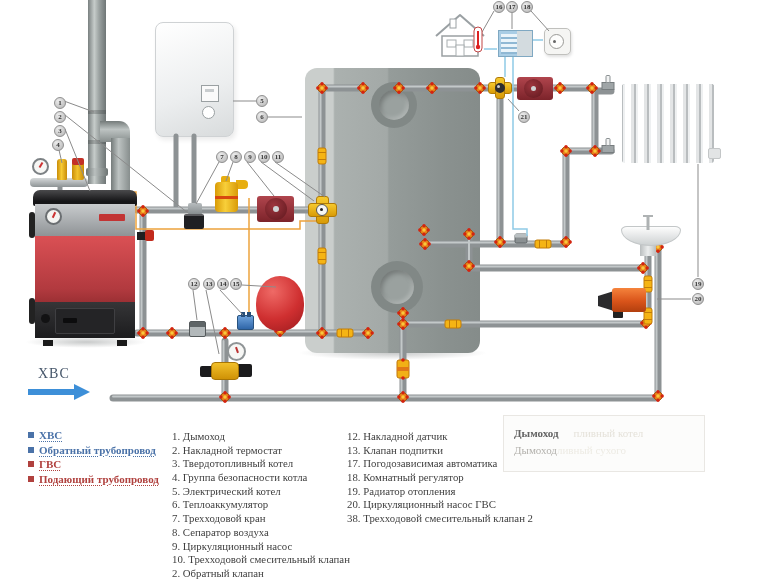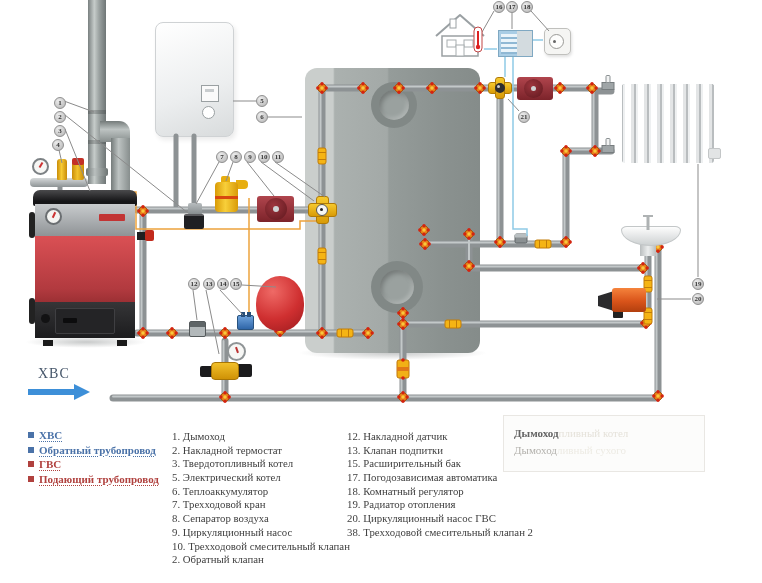--- a/index.html
+++ b/index.html
@@ -145,21 +145,21 @@
   .lg-row{height:14.6px;font-size:11px;font-weight:bold;white-space:nowrap;}
   .lg-sq{display:inline-block;width:6px;height:6px;margin-right:5px;vertical-align:1px;}
   .lg-blue{color:#4a72a8;}.lg-red{color:#b0413e;}
   .lg-row span.lbl{text-decoration:underline dotted 1px;text-underline-offset:2px;}
   .clist{z-index:20;}
   .li{height:13.7px;font-size:10.8px;color:#3f3f3f;white-space:nowrap;}
 
   .tooltip{left:503px;top:415px;width:202px;height:57px;background:#fcfcfb;border:1px solid #e9e7e3;
      box-sizing:border-box;padding:11px 10px 0 10px;z-index:30;}
   .tt1{font-size:11px;font-weight:bold;color:#636363;}
-  .tt1 .ghost{font-weight:normal;color:#e5e2da;}
+  .tt1 .ghost{font-weight:normal;color:#e5e2da;margin-left:15px;}
   .tt2{font-size:11px;color:#b3b1ac;margin-top:5px;}
   .tt2 .ghost{color:#edebe4;}
 </style>
 </head>
 <body>
 
 <div id="stage">
 
   <div class="abs shadow" style="left:25px;top:336px;width:122px;height:12px;"></div>
   <div class="abs shadow" style="left:298px;top:346px;width:190px;height:14px;"></div>
@@ -488,33 +488,33 @@
     </div>
     <div class="lg-row lg-red">
       <span class="lg-sq" style="background:#b0413e;"></span><span class="lbl">Подающий трубопровод</span>
     </div>
   </div>
 
   <div class="abs clist" style="left:172px;top:430px;">
     <div class="li">1. Дымоход</div>
     <div class="li">2. Накладной термостат</div>
     <div class="li">3. Твердотопливный котел</div>
+    <div class="li">4. Группа безопасности котла</div>
     <div class="li">5. Электрический котел</div>
     <div class="li">6. Теплоаккумулятор</div>
     <div class="li">7. Трехходовой кран</div>
     <div class="li">8. Сепаратор воздуха</div>
     <div class="li">9. Циркуляционный насос</div>
     <div class="li">10. Трехходовой смесительный клапан</div>
     <div class="li">2. Обратный клапан</div>
   </div>
 
   <div class="abs clist" style="left:347px;top:430px;">
     <div class="li">12. Накладной датчик</div>
     <div class="li">13. Клапан подпитки</div>
-    <div class="li">15. Расширительный бак</div>
     <div class="li">17. Погодозависимая автоматика</div>
     <div class="li">18. Комнатный регулятор</div>
     <div class="li">19. Радиатор отопления</div>
     <div class="li">20. Циркуляционный насос ГВС</div>
     <div class="li">38. Трехходовой смесительный клапан 2</div>
   </div>
 
   <div class="abs tooltip">
     <div class="tt1"><span>Дымоход</span><span class="ghost">пливный котел</span></div>
     <div class="tt2"><span>Дымоход</span><span class="ghost">ливный сухого</span></div>

